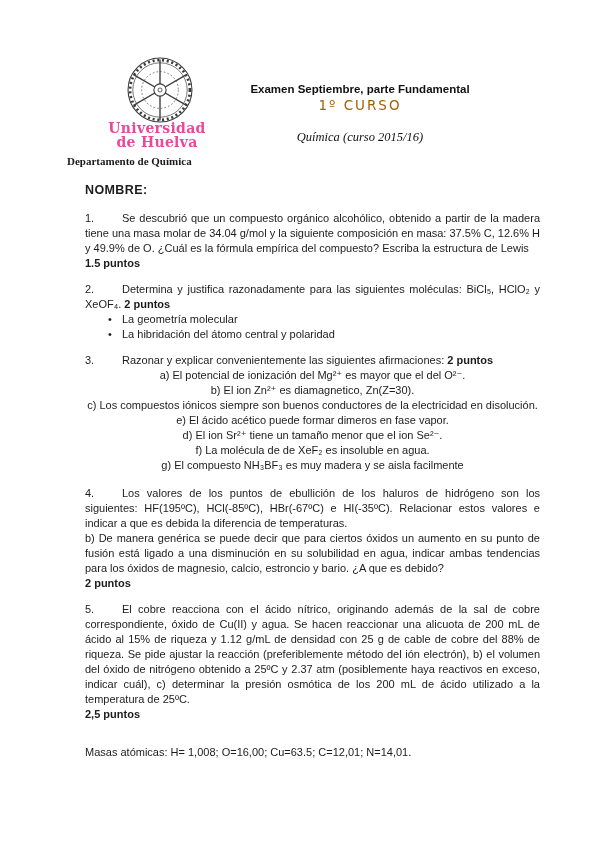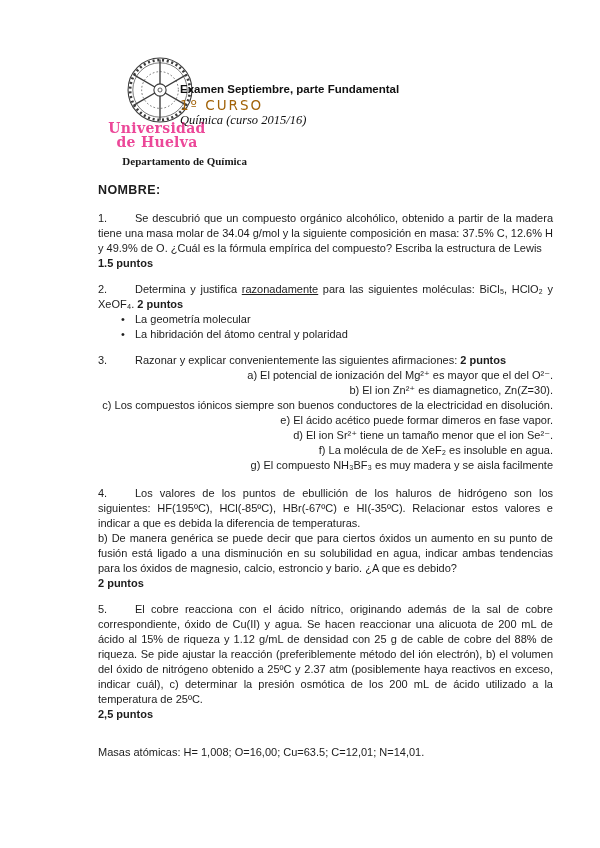--- a/index.html
+++ b/index.html
@@ -12,54 +12,54 @@
     color:#1c1c1c;overflow:hidden;
   }
   
   .seal{position:absolute;left:126px;top:56px;width:68px;height:68px;}
   .uni-name{
     position:absolute;left:92px;top:121px;width:130px;text-align:center;
     font-family:"DejaVu Serif","Liberation Serif",serif;font-weight:bold;
     font-size:14px;line-height:14px;color:#ec4899;letter-spacing:0.3px;
   }
   .dept{
-    position:absolute;left:67px;top:155px;width:180px;text-align:right;
+    position:absolute;left:67px;top:155px;width:180px;text-align:left;
     font-family:"Liberation Serif","DejaVu Serif",serif;font-weight:bold;
     font-size:11px;color:#1a1a1a;
   }
   .header-right{
-    position:absolute;right:60px;top:83px;width:360px;text-align:left;
+    position:absolute;right:60px;top:83px;width:360px;text-align:center;
   }
   .exam-title{font-weight:bold;font-size:11.5px;line-height:13px;color:#111;}
   .course{
     font-family:"DejaVu Sans",sans-serif;font-size:13.5px;line-height:16px;
     letter-spacing:2px;color:#a16207;margin-top:1px;
   }
   .subject{
     font-family:"Liberation Serif","DejaVu Serif",serif;font-style:italic;
-    font-size:12.5px;color:#111;
+    font-size:12.5px;color:#111;margin-top:17px;
   }
   
   .content{
-    position:absolute;left:98px;top:183px;width:455px;
+    position:absolute;left:85px;top:183px;width:455px;
     font-size:11px;line-height:15px;color:#1c1c1c;
   }
   .nombre{
     font-weight:bold;font-size:12.5px;letter-spacing:0.4px;margin-bottom:13px;
   }
   .q{margin-bottom:11px;}
   .q-para{text-align:justify;}
   .q-num{display:inline-block;width:37px;}
   .bold{font-weight:bold;}
-  .underline{text-decoration:underline;margin-top:48px;}
+  .underline{margin-top:48px;}
   .points-line{font-weight:bold;}
   .bullets{margin-top:0;}
   .bullet-row{padding-left:23px;display:flex;}
   .bullet-glyph{width:14px;flex:0 0 14px;}
-  .q3-item{text-align:right;}
+  .q3-item{text-align:center;}
   .masas{margin-top:23px;}
 </style>
 </head>
 <body>
 
 <div class="page">
 
   <svg class="seal" viewBox="0 0 100 100">
     <g stroke="#3b3b3b" fill="none">
       <circle cx="50" cy="50" r="47" stroke-width="1.6"></circle>

